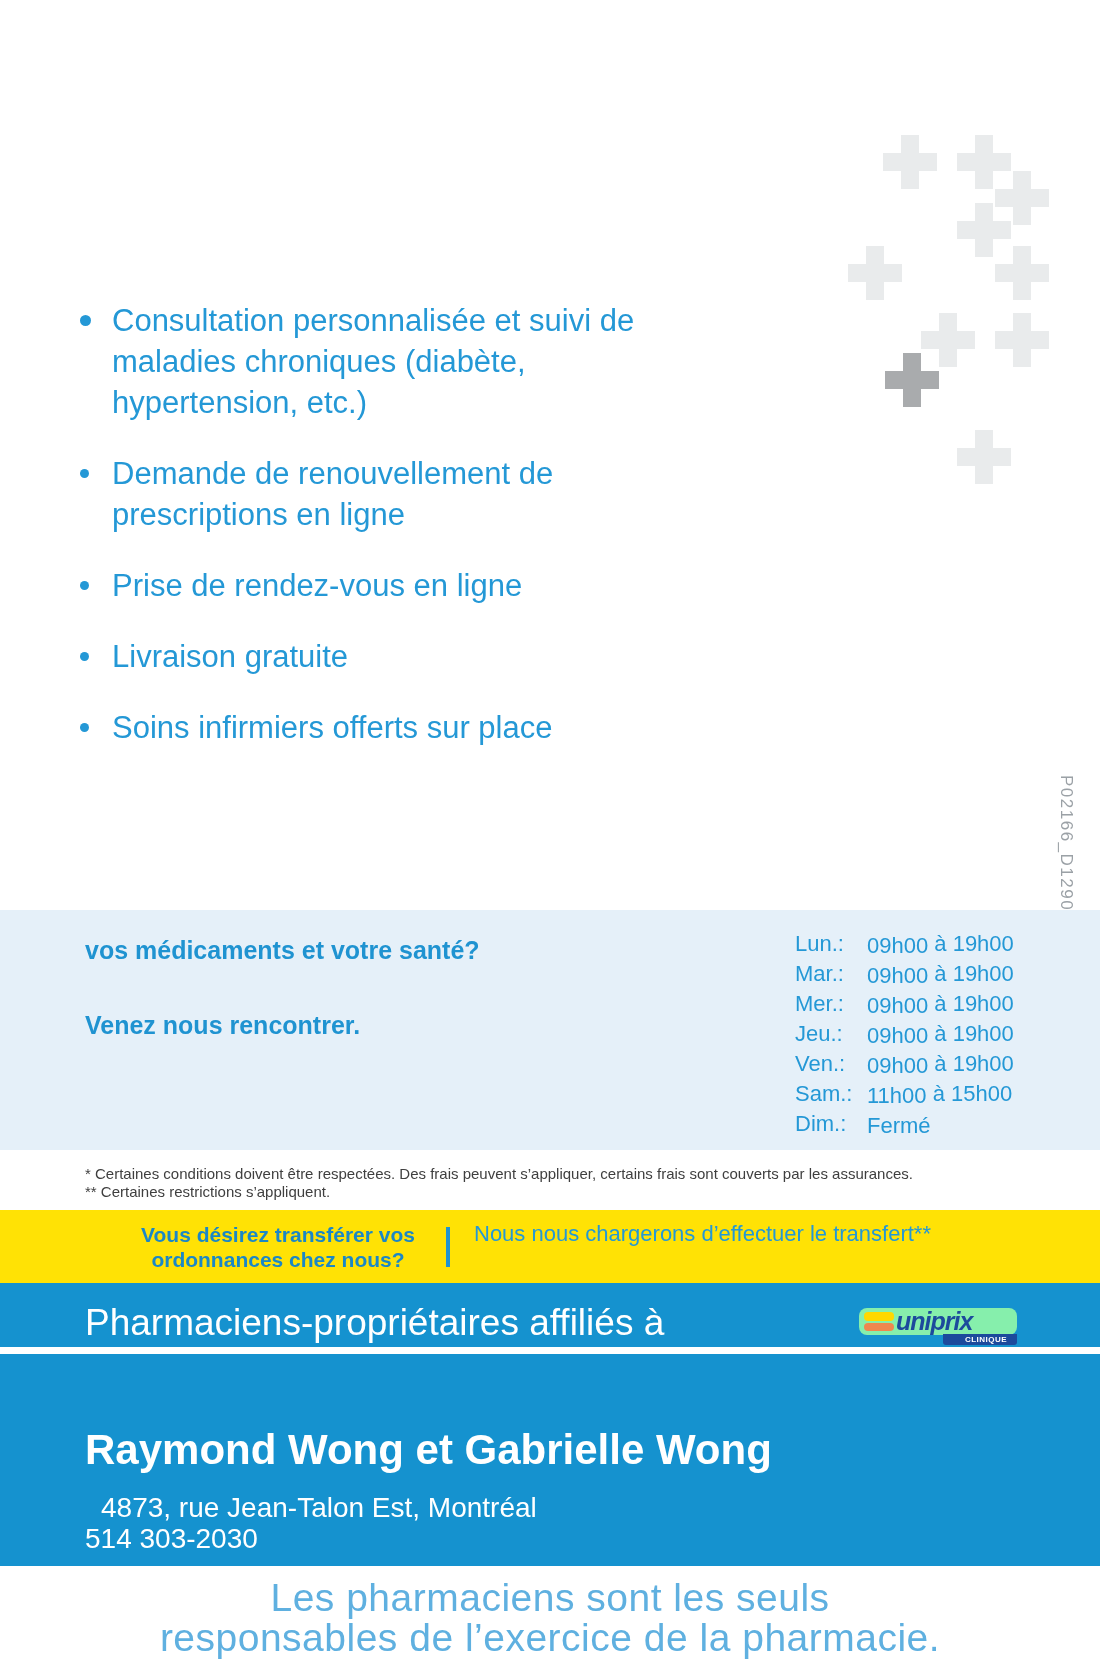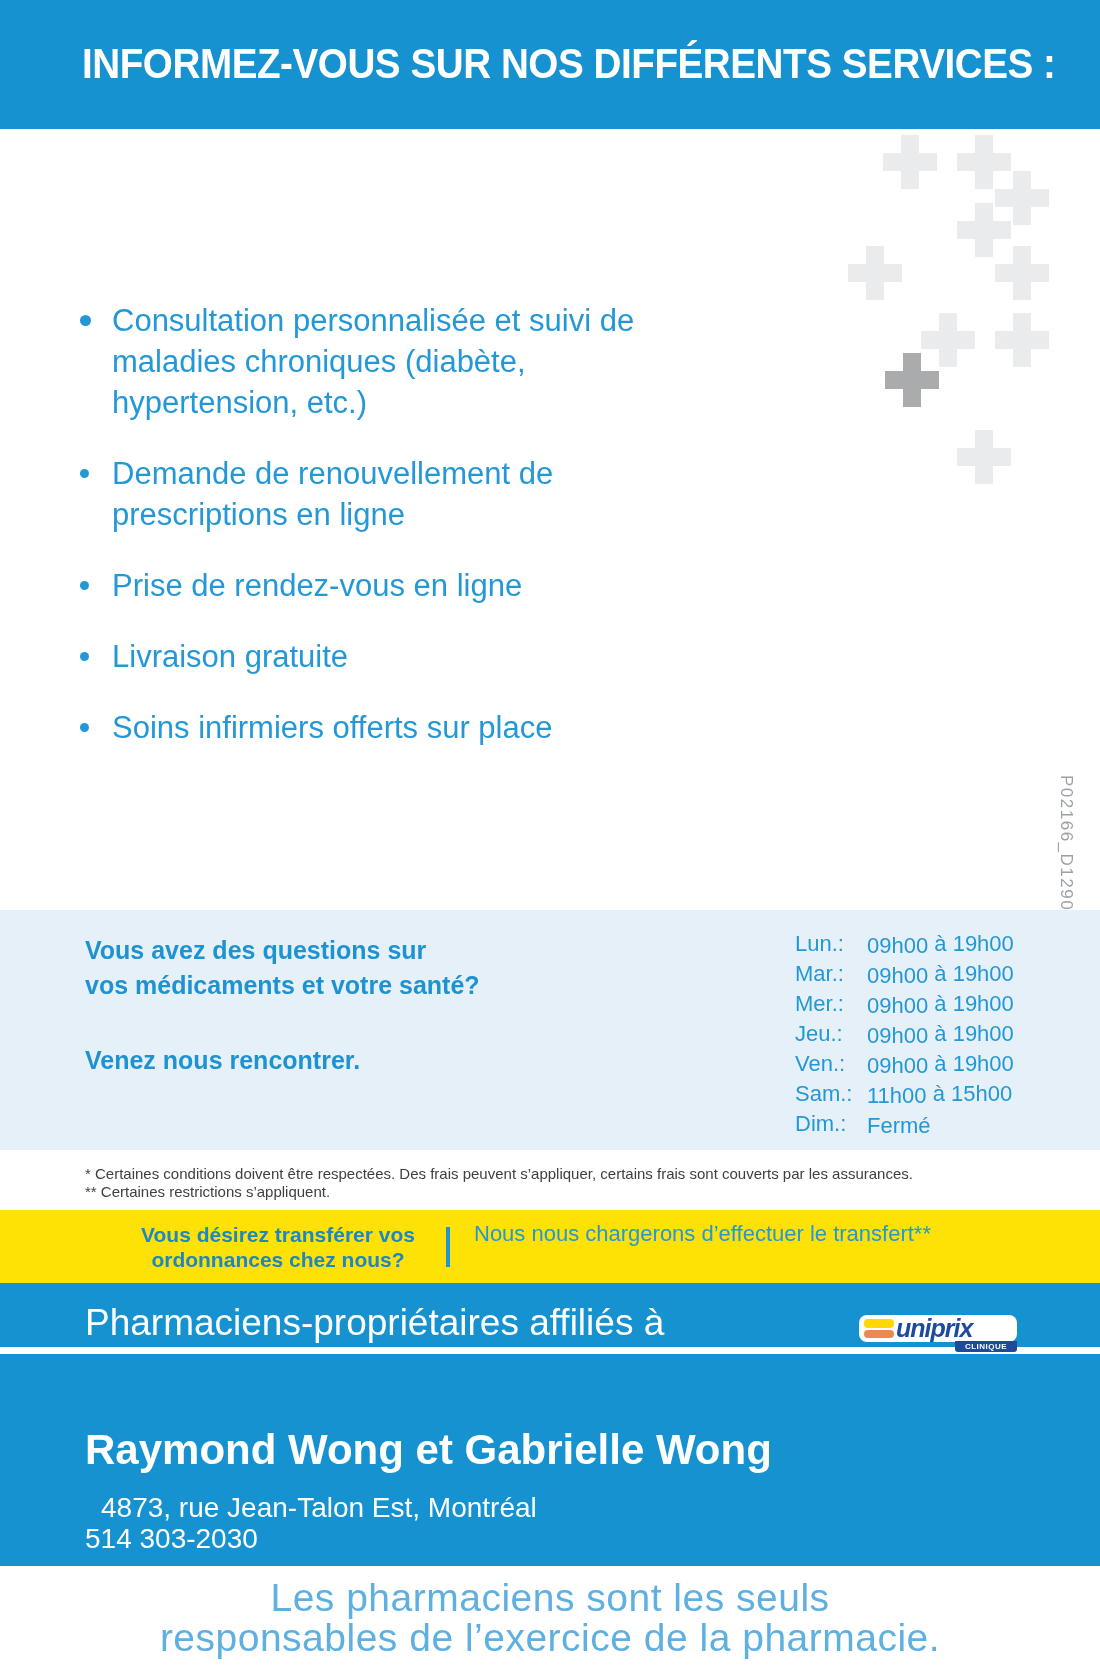--- a/index.html
+++ b/index.html
@@ -78,57 +78,55 @@
   .t-right { position:absolute; left:474px; top:10px; }
   .t-right p { margin:0; font-size:22px; line-height:27px; color:#2498d6; }
   .t-right b { font-weight:bold; }
 
   
   .sec-affil { top:1283px; height:64px; background:#1592cf; border-bottom:7px solid #ffffff; }
   .affil-label {
     position:absolute; left:85px; top:19px; margin:0;
     font-size:37px; font-weight:300; color:#ffffff; white-space:nowrap;
   }
-  .logo { position:absolute; left:859px; top:32px; width:158px; height:27px;
-          background:#ffffff; border-radius:8px; }
+  .logo { position:absolute; left:859px; top:25px; width:158px; height:27px;
+          background:#86efac; border-radius:8px; }
   .logo-bars { position:absolute; left:5px; top:4px; width:30px; }
   .bar-y { width:30px; height:9px; border-radius:4px; background:#ffd800; margin-bottom:2px; }
   .bar-o { width:30px; height:8px; border-radius:4px; background:#ef874e; }
   .logo-word {
     position:absolute; left:37px; top:-1px; font-size:25px; line-height:28px;
     font-weight:bold; font-style:italic; letter-spacing:-1px; color:#1c4a9c;
   }
   .logo-tab {
     position:absolute; right:0; top:26px; width:62px; height:11px;
     background:#1c4a9c; color:#ffffff; font-size:8px; font-weight:bold;
     line-height:11px; text-align:center; letter-spacing:0.5px;
     border-radius:0 0 3px 3px;
+    padding-left:12px;
   }
 
   
   .sec-contact { top:1354px; height:212px; background:#1592cf; color:#ffffff; }
   .owners { position:absolute; left:85px; top:72px; margin:0;
             font-size:42px; line-height:48px; font-weight:bold; white-space:nowrap; }
   .addr   { position:absolute; left:85px; top:121px; margin:16px; font-size:28px; line-height:34px; }
   .phone  { position:absolute; left:85px; top:168px; margin:0; font-size:28px; line-height:34px; }
 
   
   .sec-footer { top:1566px; height:114px; background:#ffffff; text-align:center; }
   .sec-footer p { margin:0; font-size:39px; line-height:40px; font-weight:300;
                   letter-spacing:0.5px; color:#5fb0e0; }
   .sec-footer p:first-child { padding-top:12px; }
 </style>
 </head>
 <body>
 
 <div class="page">
 
-  <header class="sec-header">
-    <h1>INFORMEZ-VOUS SUR NOS DIFFÉRENTS SERVICES :</h1>
-  </header>
 
   <section class="sec-services">
     <ul class="services-list" id="services-list">
         <li><span class="dot"></span><span>Consultation personnalisée et suivi de maladies chroniques (diabète, hypertension, etc.)</span></li>
         <li><span class="dot"></span><span>Demande de renouvellement de prescriptions en ligne</span></li>
         <li><span class="dot"></span><span>Prise de rendez-vous en ligne</span></li>
         <li><span class="dot"></span><span>Livraison gratuite</span></li>
         <li><span class="dot"></span><span>Soins infirmiers offerts sur place</span></li>
       </ul>
     <div id="plus-decorations">
@@ -141,21 +139,20 @@
         <div class="plus light" style="left: 921px; top: 184px;"></div>
         <div class="plus light" style="left: 995px; top: 184px;"></div>
         <div class="plus dark" style="left: 885px; top: 224px;"></div>
         <div class="plus light" style="left: 957px; top: 301px;"></div>
       </div>
     <div class="print-code">P02166_D12907</div>
   </section>
 
   <section class="sec-questions">
     <div class="q-block">
-      <p class="q-line">Vous avez des questions sur</p>
       <p class="q-line">vos médicaments et votre santé?</p>
       <p class="q-cta">Venez nous rencontrer.</p>
     </div>
     <div class="hours" id="hours-table">
         <div class="row">
           <span class="day">Lun.:</span>
           <span class="val"><span class="fill">09h00</span> à 19h00</span>
         </div>
         <div class="row">
           <span class="day">Mar.:</span>

